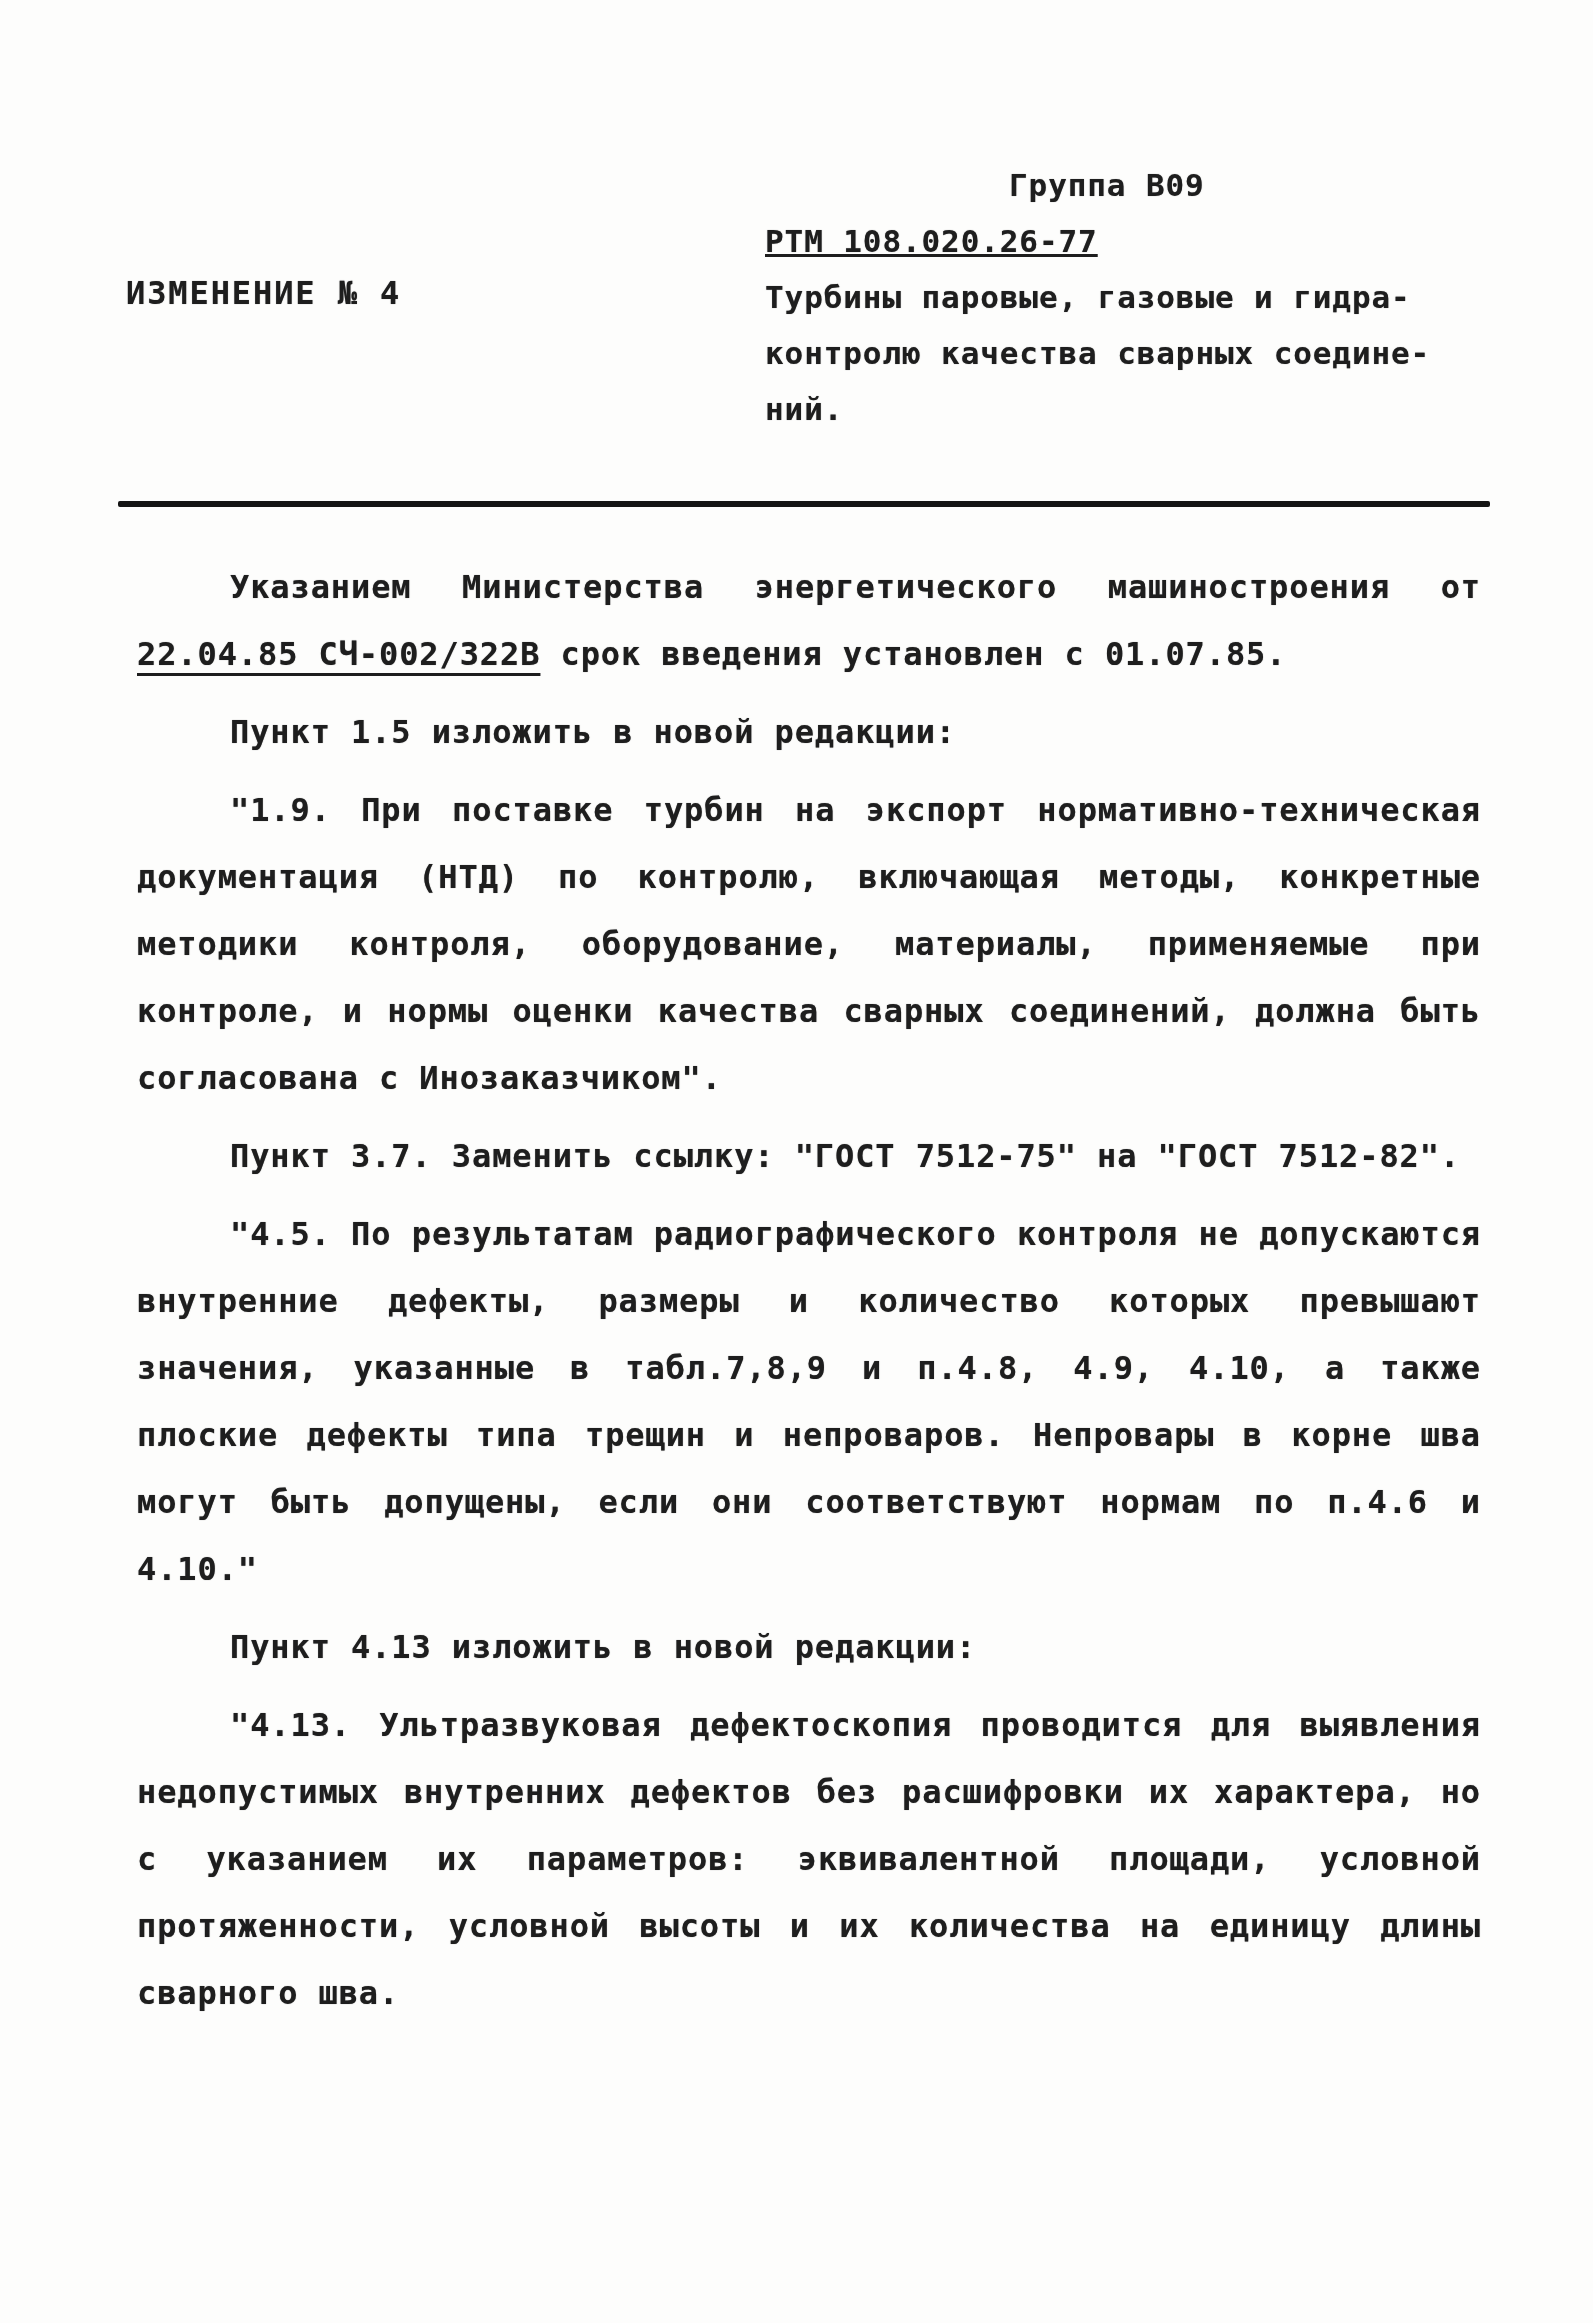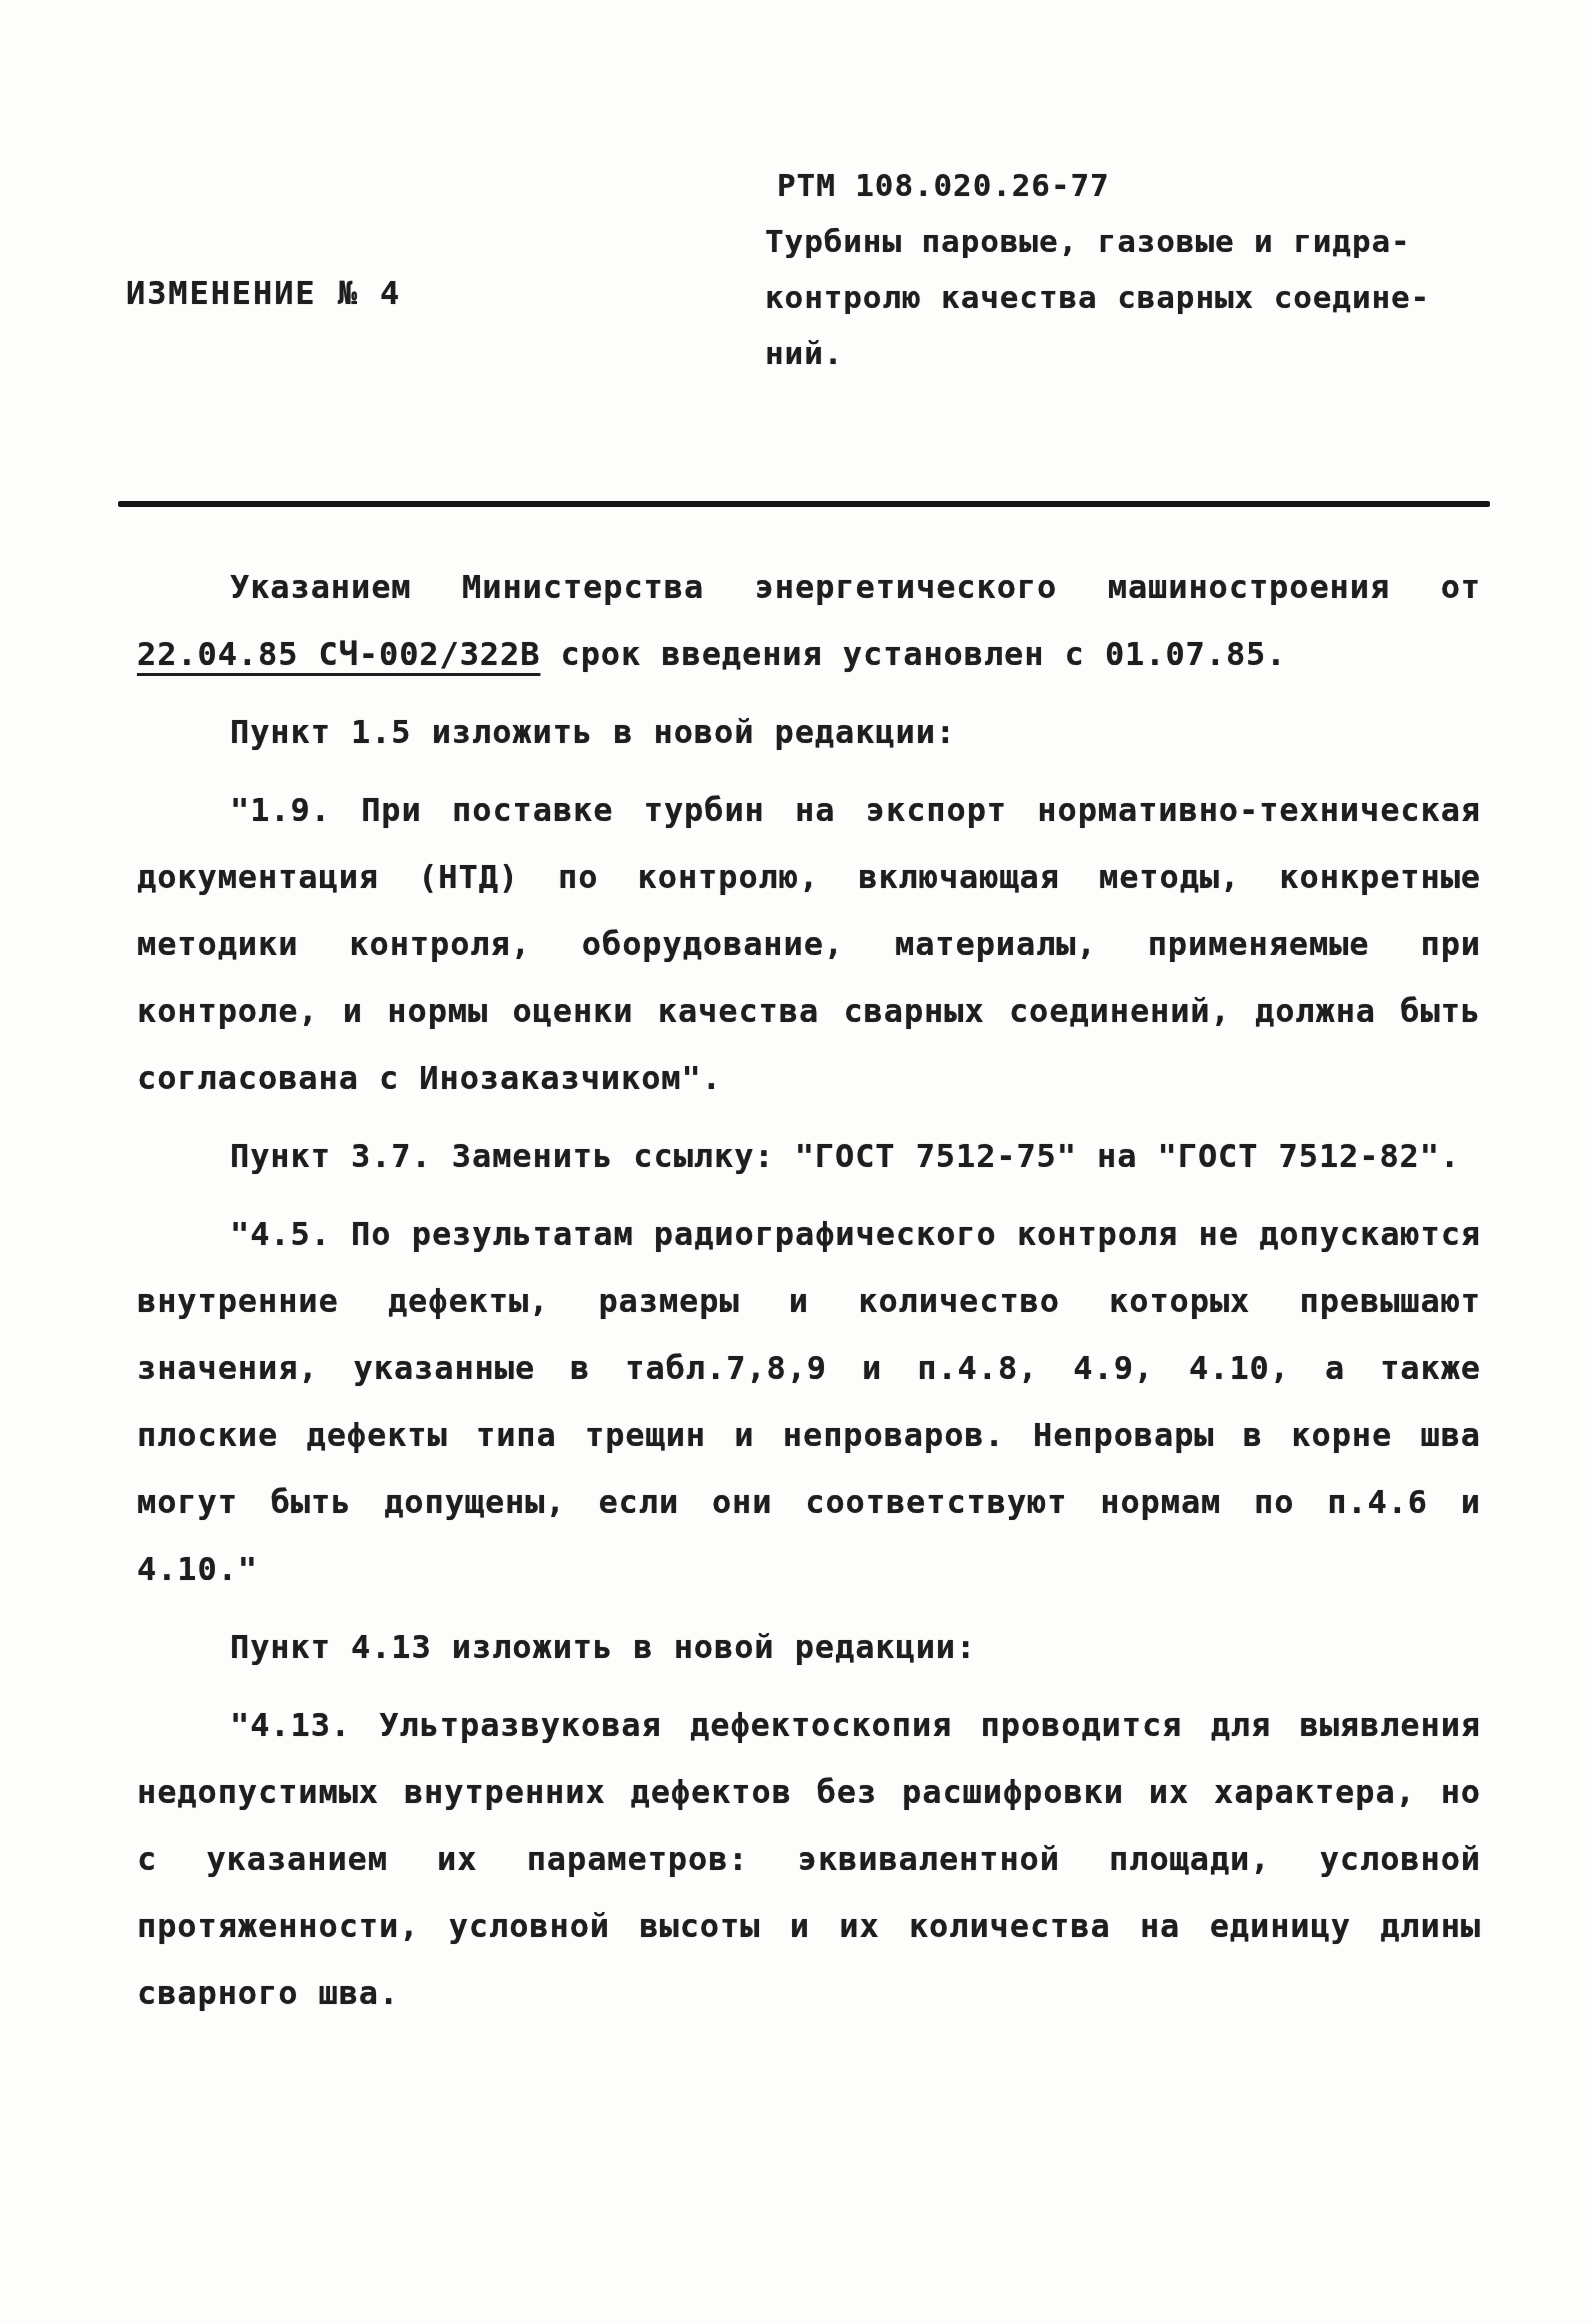--- a/index.html
+++ b/index.html
@@ -36,21 +36,22 @@
     top: 157px;
     width: 740px;
     font-size: 31px;
     line-height: 56px;
     letter-spacing: 0.9px;
   }
   .header-right .group {
     margin-left: 244px;
   }
   .header-right .doc-number {
-    margin-left: 12px;
+    margin-left: 0;
+    text-decoration: underline;
   }
 
   
   .rule {
     position: absolute;
     left: 118px;
     top: 501px;
     width: 1372px;
     height: 5.6px;
     background: #141414;
@@ -79,20 +80,21 @@
   }
 </style>
 </head>
 <body>
 
 <div class="page">
 
   <div class="amendment">ИЗМЕНЕНИЕ № 4</div>
 
   <div class="header-right">
+    <div class="group">Группа В09</div>
     <div class="doc-number">РТМ 108.020.26-77</div>
     <div class="doc-title">
       <div>Турбины паровые, газовые и гидра-</div>
       <div>контролю качества сварных соедине-</div>
       <div>ний.</div>
     </div>
   </div>
 
   <div class="rule"></div>
 

